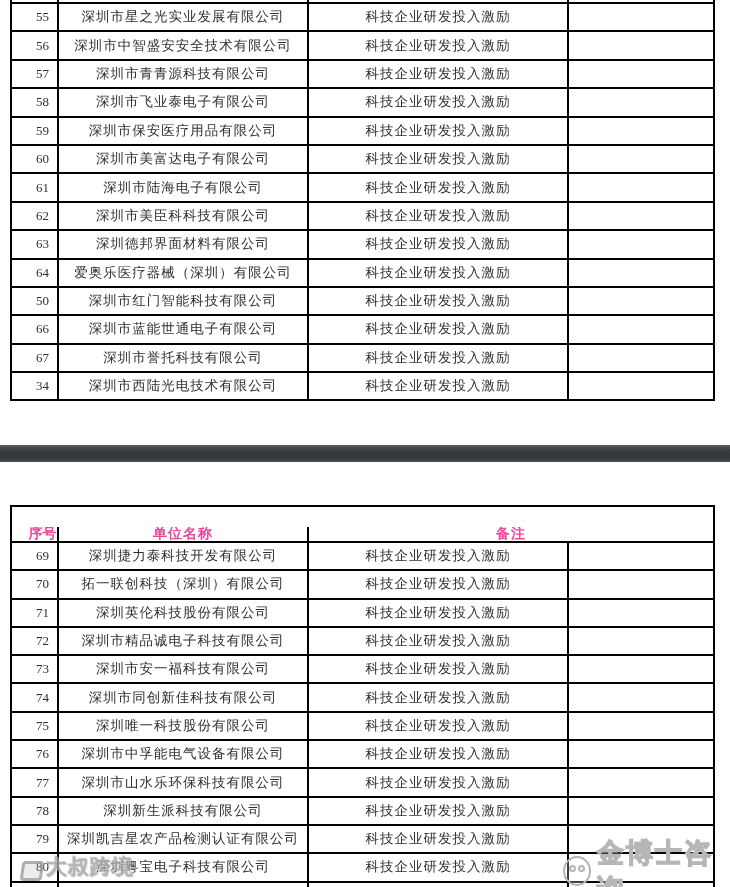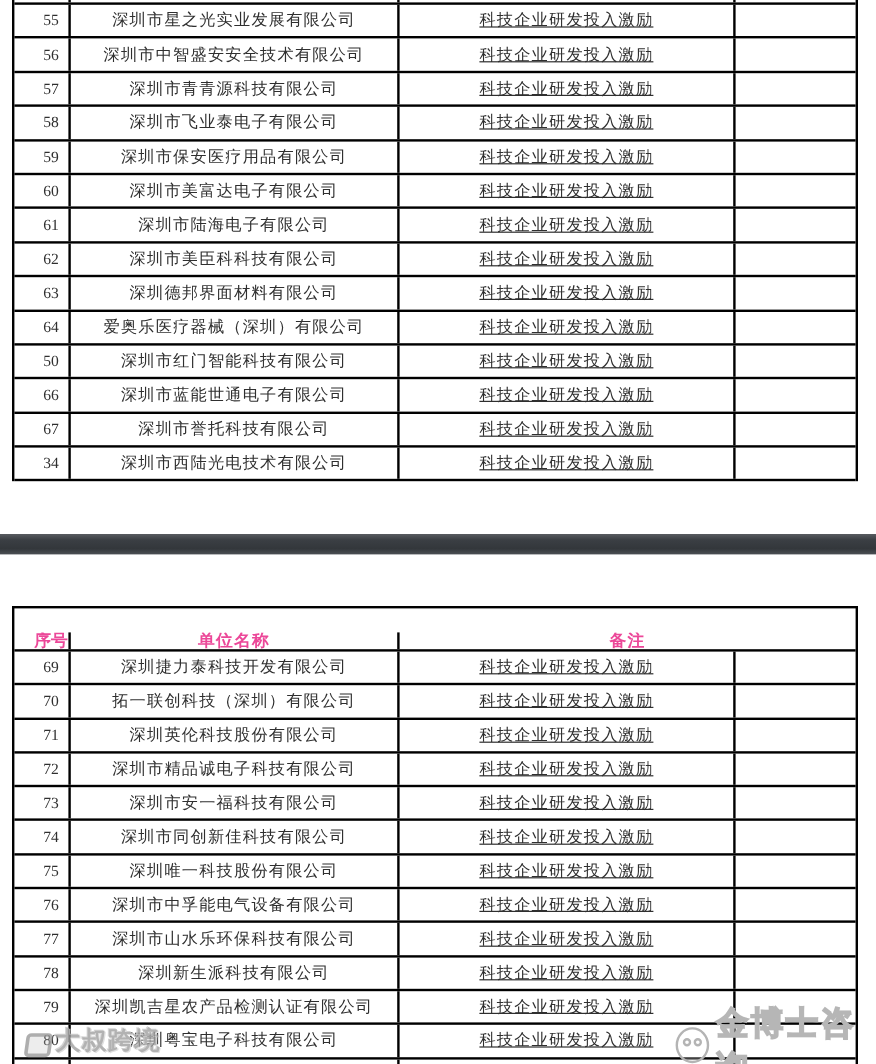--- a/index.html
+++ b/index.html
@@ -40,22 +40,22 @@
     justify-content:center;
     box-sizing:border-box;
     font-size:13.5px;
     letter-spacing:1px;
     color:#2f2f2f;
     overflow:hidden;
     white-space:nowrap;
   }
   .cell + .cell{border-left:2px solid #000;}
   .c1{width:45px;letter-spacing:0;font-size:13px;padding-left:16px;}
-  .c2{width:274px;}
-  .c3{width:280px;text-decoration:underline;}
+  .c2{width:250px;}
+  .c3{width:260px;}
   .c4{flex:1;}
   .header-row .cell{font-weight:bold;font-size:14px;color:#ec4899;margin-top:20px;}
   
   .page-band{
     position:absolute;
     left:0;top:445px;
     width:730px;height:17px;
     background:linear-gradient(180deg,#585b60 0%,#3b3f44 28%,#33373b 72%,#4b4f54 100%);
   }
   

